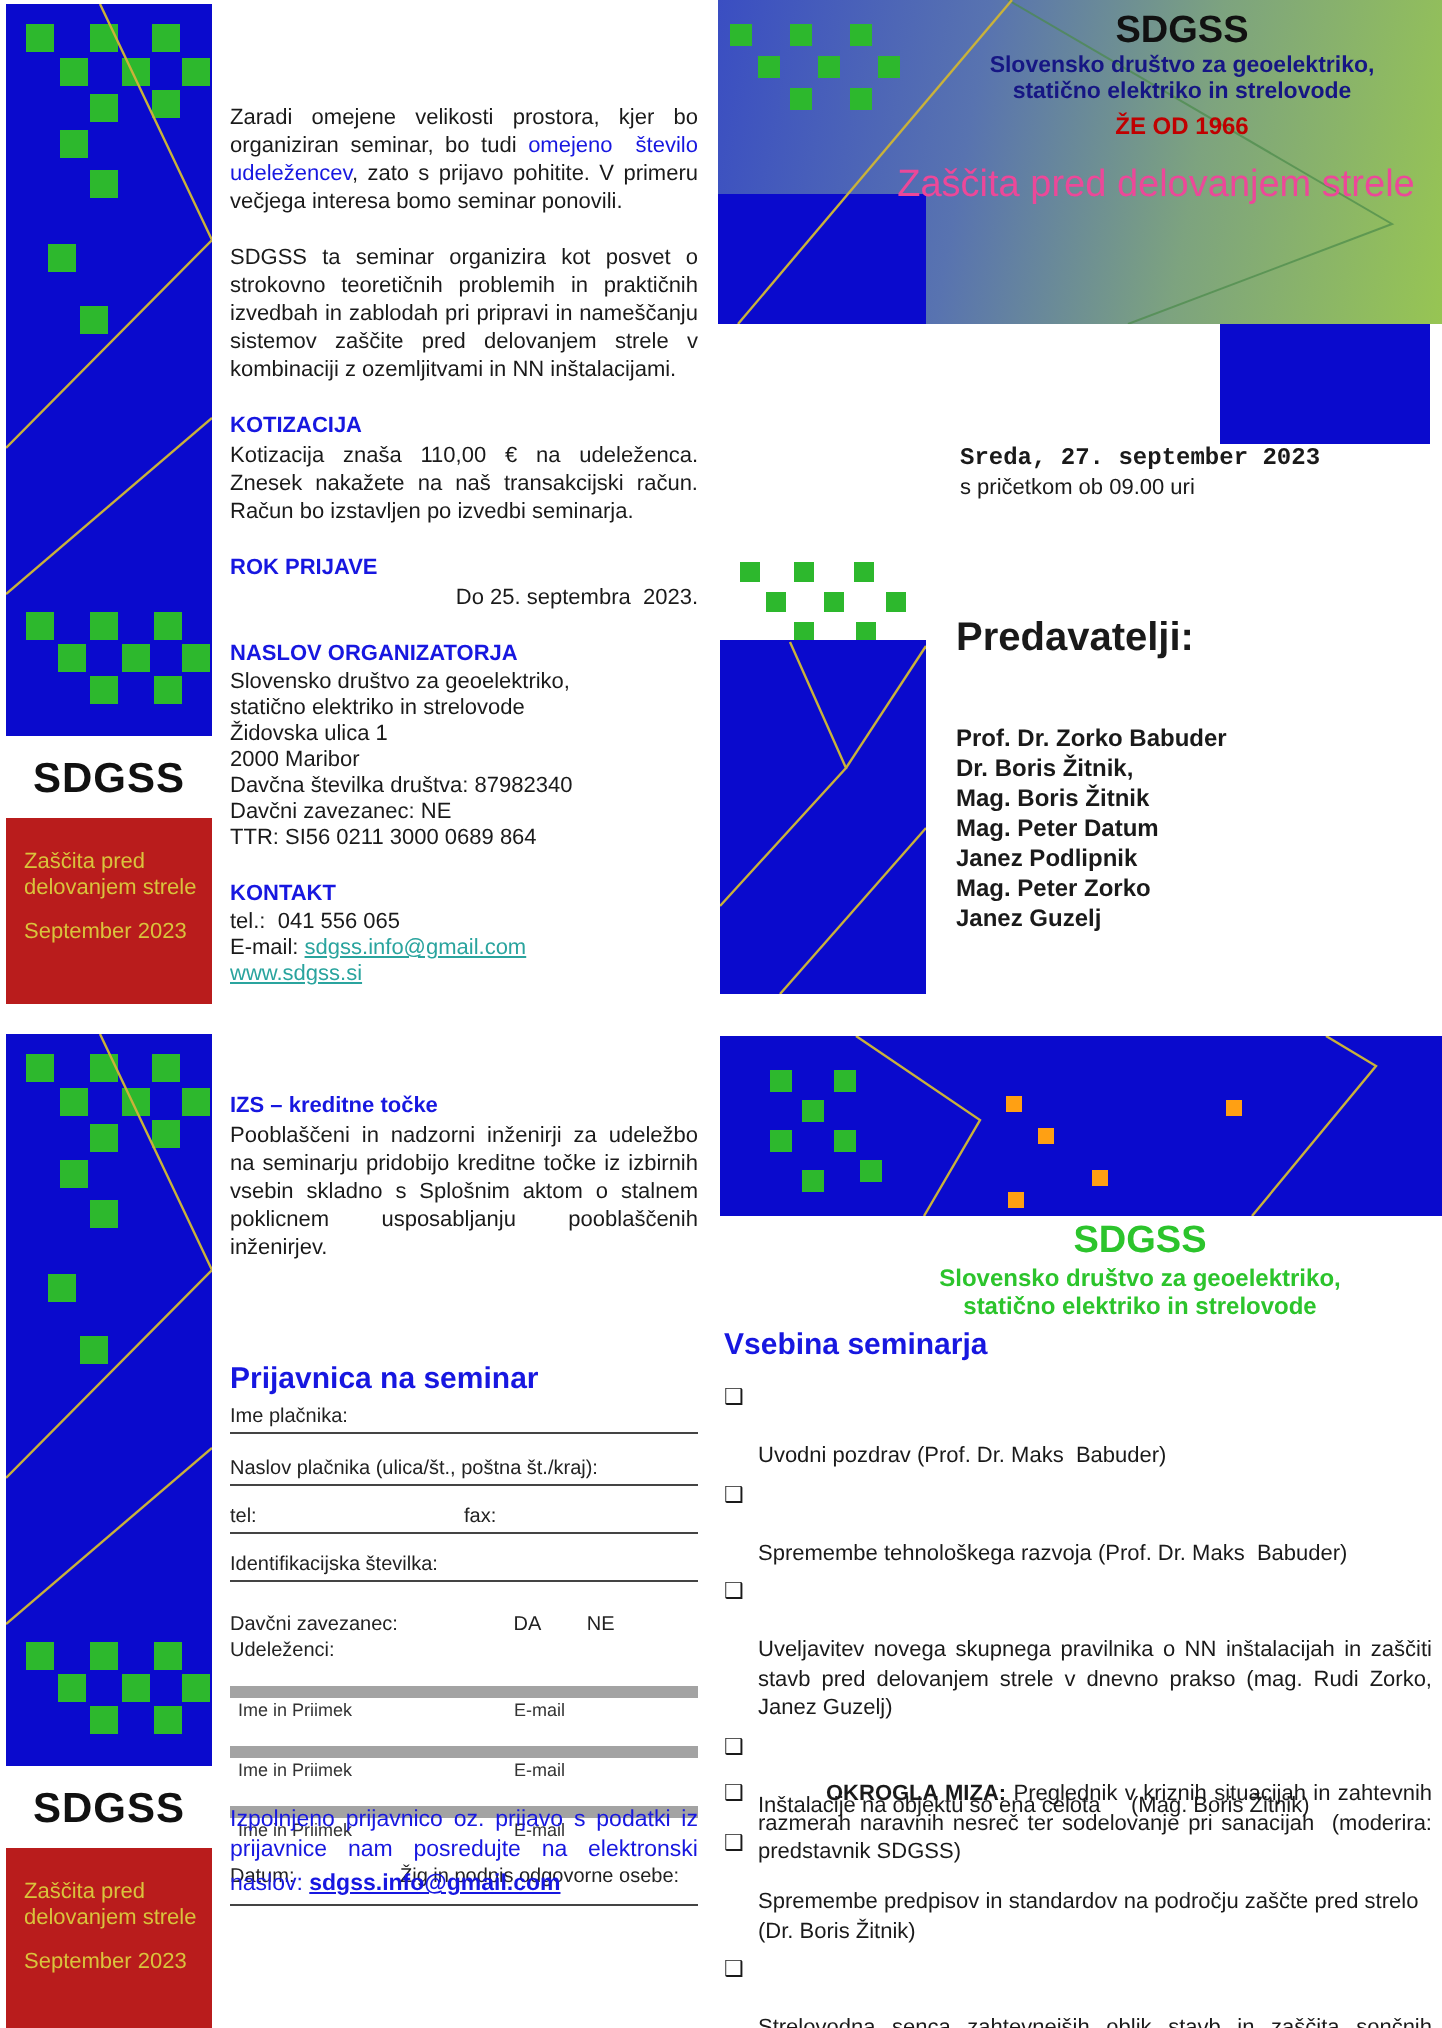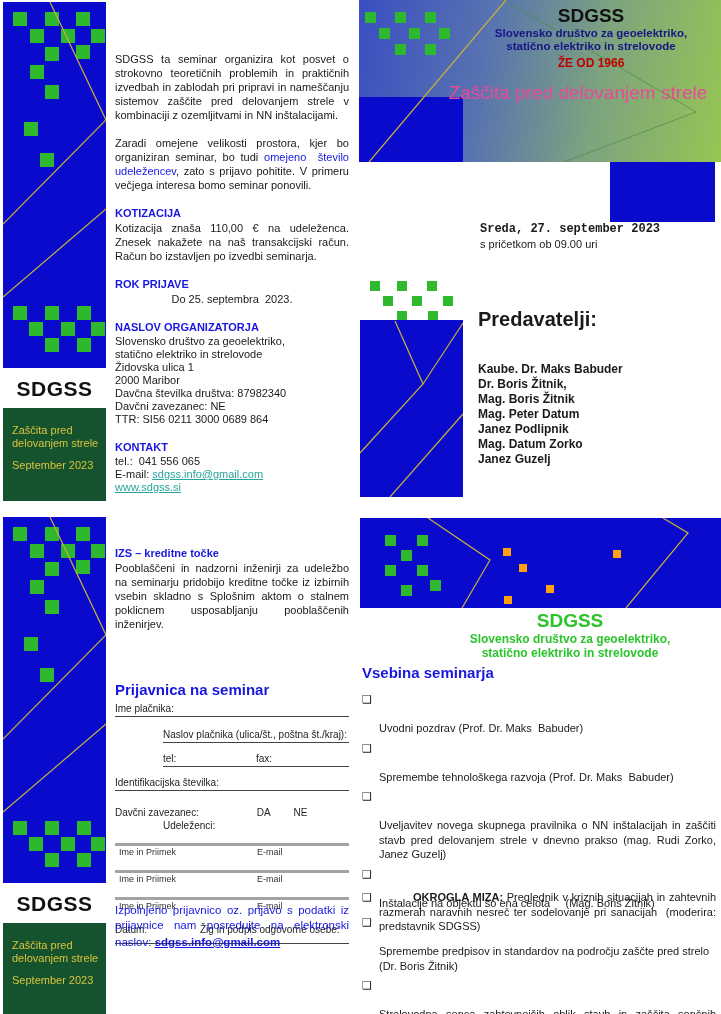--- a/index.html
+++ b/index.html
@@ -10,21 +10,21 @@
     color:#1a1a1a;
   }
 
   
   .side-panel { position:absolute; left:3px; width:103px; }
   .side-panel .logo {
     height:32px; line-height:34px; text-align:center;
     font-size:21px; font-weight:bold; letter-spacing:.5px; color:#111;
   }
   .side-panel .caption {
-    margin-top:4px; height:93px; background:#14532d; color:#d9c33c;
+    margin-top:4px; height:93px; background:#b91c1c; color:#d9c33c;
     font-size:11px; line-height:13px; padding:16px 0 0 9px; box-sizing:border-box;
   }
   .side-panel .caption .sep { margin-top:9px; }
 
   
   .col1 { position:absolute; left:115px; top:52px; width:234px;
           font-size:11px; line-height:14px; text-align:justify; }
   .col1 p { margin:0 0 14px 0; }
   .h-blue { color:#1717e0; font-weight:bold; margin:0 0 1px 0; text-align:left; }
   .hl-blue { color:#1717e0; }
@@ -57,26 +57,26 @@
   .speakers-list { position:absolute; left:478px; top:362px; font-size:12px; font-weight:bold; line-height:15px; }
   .squares2 { position:absolute; left:360px; top:273px; }
   .bluebox2 { position:absolute; left:360px; top:320px; }
 
   
   .col3 { position:absolute; left:115px; top:546px; width:234px; font-size:11px; line-height:14px; }
   .col3 .credits { text-align:justify; margin:0; }
   .form-heading { position:absolute; left:115px; top:681px; font-size:15px; font-weight:bold; color:#1717e0; }
   .form { position:absolute; left:115px; top:703px; width:234px; font-size:10px; color:#222; }
   .f-row { border-bottom:1px solid #444; padding-bottom:2px; }
-  .f-gap12 { margin-bottom:12px; } .f-gap10 { margin-bottom:10px;margin-left:48px; } .f-gap16 { margin-bottom:16px; }
+  .f-gap12 { margin-bottom:12px; } .f-gap10 { margin-bottom:10px; } .f-gap16 { margin-bottom:16px; }
   .f-split { display:flex; } .f-split .half { width:50%; }
   .f-plain { padding-bottom:2px; }
   .vat-row span.opt { display:inline-block; }
   .vat-da { margin-left:55px; } .vat-ne { margin-left:20px; }
-  .att-row { border-top:3px solid #a3a3a3; padding-top:1px; display:flex; font-size:9px; color:#333;
+  .att-row { border-top:6px solid #a3a3a3; padding-top:1px; display:flex; font-size:9px; color:#333;
              margin-bottom:13px; }
   .att-row .nm { padding-left:4px; width:138px; }
   .sig-row { display:flex; margin-top:6px; border-bottom:1px solid #444; padding-bottom:8px; }
   .sig-row .dt { width:85px; }
   .submit-block { position:absolute; left:115px; top:903px; width:234px;
                   color:#1717e0; font-size:11.5px; line-height:15px; text-align:justify; }
   .submit-block .mail { display:inline-block; margin-top:2px; }
 
   
   .banner4 { position:absolute; left:360px; top:518px; }
@@ -130,26 +130,26 @@
     </svg>
     <div class="logo">SDGSS</div>
     <div class="caption">
       <div>Zaščita pred</div>
       <div>delovanjem strele</div>
       <div class="sep">September 2023</div>
     </div>
   </div>
 
   <div class="col1">
+    <p><span>Zaradi omejene velikosti prostora, kjer bo organiziran seminar, bo tudi </span><span class="hl-blue">omejeno&nbsp; število udeležencev</span><span>, zato s prijavo pohitite. V primeru večjega interesa bomo seminar ponovili.</span></p>
     <p>SDGSS ta seminar organizira kot posvet o strokovno teoretičnih problemih in praktičnih izvedbah in zablodah pri pripravi in nameščanju sistemov zaščite pred delovanjem strele v kombinaciji z ozemljitvami in NN inštalacijami.</p>
-    <p><span>Zaradi omejene velikosti prostora, kjer bo organiziran seminar, bo tudi </span><span class="hl-blue">omejeno&nbsp; število udeležencev</span><span>, zato s prijavo pohitite. V primeru večjega interesa bomo seminar ponovili.</span></p>
     <div class="h-blue">KOTIZACIJA</div>
     <p>Kotizacija znaša 110,00 € na udeleženca. Znesek nakažete na naš transakcijski račun. Račun bo izstavljen po izvedbi seminarja.</p>
     <div class="h-blue">ROK PRIJAVE</div>
-    <p style="text-align:center">Do 25. septembra&nbsp; 2023.</p>
+    <p style="text-align:right">Do 25. septembra&nbsp; 2023.</p>
     <div class="h-blue">NASLOV ORGANIZATORJA</div>
     <div class="addr-lines" style="margin-bottom:14px;">
 
     <div>Slovensko društvo za geoelektriko,</div>
         <div>statično elektriko in strelovode</div>
         <div>Židovska ulica 1</div>
         <div>2000 Maribor</div>
         <div>Davčna številka društva: 87982340</div>
         <div>Davčni zavezanec: NE</div>
         <div>TTR: SI56 0211 3000 0689 864</div>
@@ -208,26 +208,26 @@
   <svg class="bluebox2" width="103" height="177" viewBox="0 0 103 177">
     <rect width="103" height="177" fill="#0a0acd"></rect>
     <g stroke="#c9b23a" stroke-width="1.2" fill="none">
       <polyline points="35,1 63,64 0,133"></polyline>
       <line x1="103" y1="3" x2="63" y2="64"></line>
       <line x1="103" y1="94" x2="30" y2="177"></line>
     </g>
   </svg>
   <div class="speakers-list">
 
-  <div>Kaube. Dr. Maks Babuder</div>
+  <div>Prof. Dr. Zorko Babuder</div>
       <div>Dr. Boris Žitnik,</div>
       <div>Mag. Boris Žitnik</div>
       <div>Mag. Peter Datum</div>
       <div>Janez Podlipnik</div>
-      <div>Mag. Datum Zorko</div>
+      <div>Mag. Peter Zorko</div>
       <div>Janez Guzelj</div>
     </div>
 
   <div class="side-panel" style="top:517px;">
     <svg width="103" height="366" viewBox="0 0 103 366">
       <rect width="103" height="366" fill="#0a0acd"></rect>
       <g fill="#2db82d">
         <rect x="10" y="10" width="14" height="14"></rect>
           <rect x="42" y="10" width="14" height="14"></rect>
           <rect x="73" y="10" width="14" height="14"></rect>

